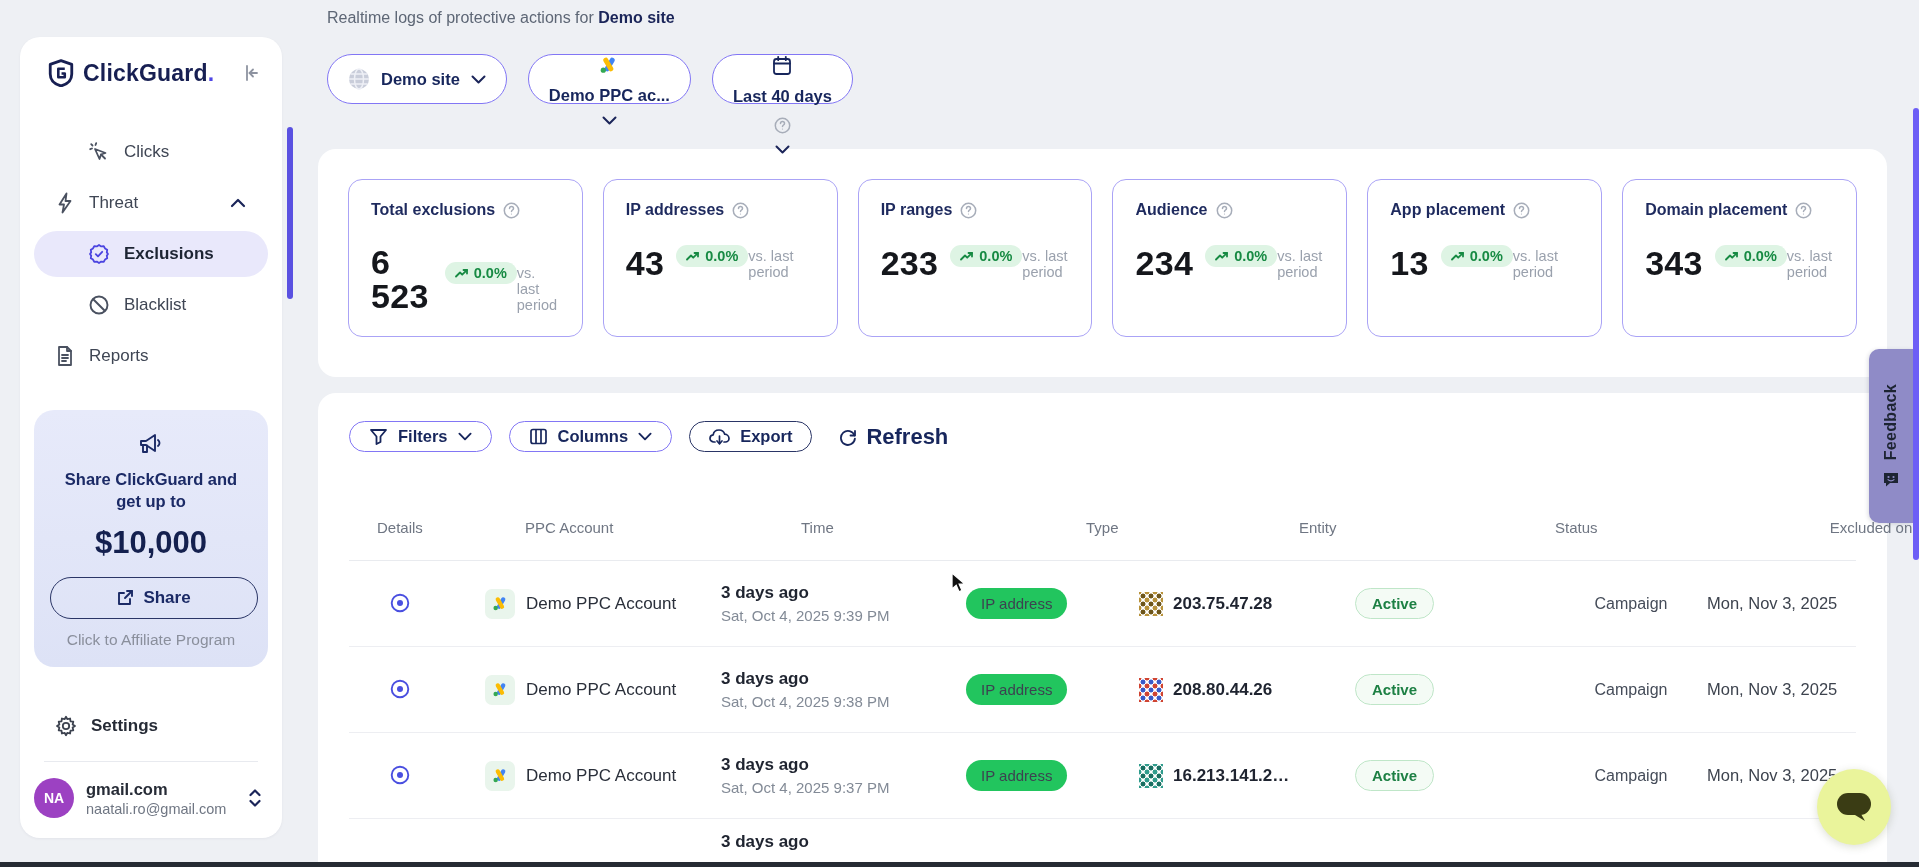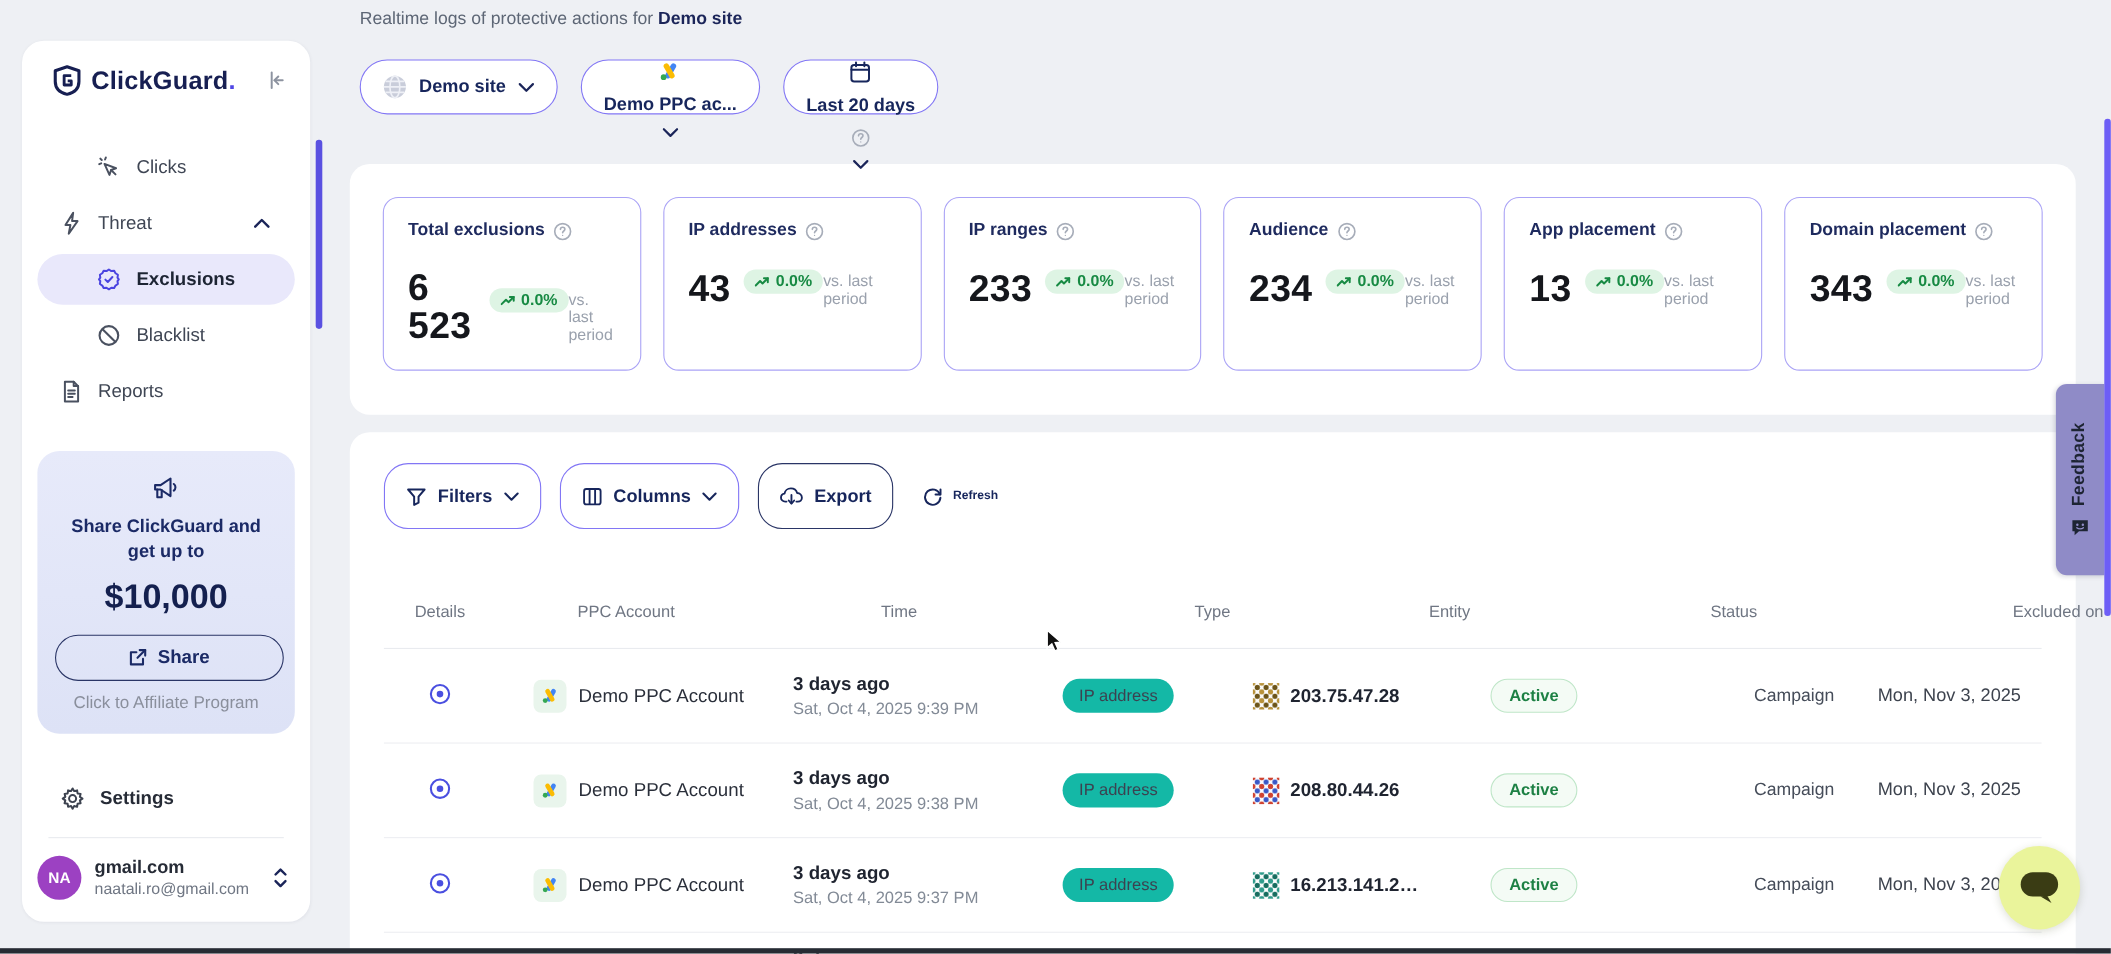--- a/index.html
+++ b/index.html
@@ -103,30 +103,30 @@
   .stat-right { display:flex; flex-direction:row; align-items:flex-start;justify-content:space-between; }
   .change-badge {
     display:flex; align-items:center; gap:5px; background:#def4e4; color:#178a43;
     border-radius:13px; padding:3px 10px; font-size:14.5px; font-weight:700;
   }
   .compare { font-size:14.5px; color:#9aa1ad; margin-top:3px; }
 
   .table-card { margin-top:16px; height:500px; padding:28px 31px; }
   .toolbar { display:flex; align-items:center; }
   .btn-pill {
-    height:60px; border:1.5px solid #8276f5; border-radius:22px; background:#fff;
+    height:31px; border:1.5px solid #8276f5; border-radius:22px; background:#fff;
     display:flex; align-items:center; gap:10px; padding:0 19px;
     font-size:16.5px; font-weight:600; color:#17265c; cursor:pointer;
     font-family:"Liberation Sans", sans-serif;
   }
   .btn-pill + .btn-pill { margin-left:17px; }
   .btn-export { margin-left:auto; border-color:#2a3566; }
   .btn-refresh {
     margin-left:27px; border:none; background:transparent; display:flex; align-items:center; gap:9px;
-    font-size:11px; font-weight:600; color:#17265c; cursor:pointer; font-family:"Liberation Sans", sans-serif;
+    font-size:22px; font-weight:600; color:#17265c; cursor:pointer; font-family:"Liberation Sans", sans-serif;
   }
 
   .tgrid {
     display:grid;
     grid-template-columns:136px 236px 245px 173px 216px 200px 152px 1fr;
     align-items:center;
   }
   .thead { margin-top:43px; height:66px; border-bottom:1px solid #e9ebef; color:#6f7683; font-size:15px;gap:40px; }
   .th-details { padding-left:28px; }
   .th-excluded { text-align:center; line-height:1.3; padding:0 28px; }
@@ -134,21 +134,21 @@
   .trow:last-child { border-bottom:none; }
   .trow.partial { height:86px; border-bottom:none; align-items:start; padding-top:13px; }
 
   .cell-details { padding-left:38px; }
   .eye-btn { background:none; border:none; cursor:pointer; color:#4a4fe0; padding:2px; }
   .cell-ppc { display:flex; align-items:center; gap:11px; font-size:17px; color:#2a2f3a; font-weight:500; }
   .ads-chip { width:30px; height:30px; border-radius:7px; background:#e9f5ec; display:flex; align-items:center; justify-content:center; }
   .time-rel { font-size:17px; font-weight:700; color:#1f2430; }
   .time-full { font-size:15px; color:#828a96; margin-top:4px; }
   .type-pill {
-    display:inline-block; background:#14b8a6; border-radius:17px; padding:7px 15px;
+    display:inline-block; background:#22c55e; border-radius:17px; padding:7px 15px;
     font-size:15px; color:#3c4250;
   }
   .cell-entity { display:flex; align-items:center; gap:10px; font-size:17px; font-weight:600; color:#1f2430; }
   .identicon {
     width:24px; height:24px; flex-shrink:0;
     background-image:
       radial-gradient(var(--c2) 2.1px, transparent 2.8px),
       radial-gradient(var(--c1) 2.1px, transparent 2.8px);
     background-size:8px 8px, 8px 8px;
     background-position:0 0, 4px 4px;
@@ -357,21 +357,21 @@
 
     <div class="pill date-pill">
       <span>
         <svg width="20" height="21" viewBox="0 0 20 21" fill="none" stroke="#17265c" stroke-width="1.8" stroke-linecap="round">
           <rect x="2" y="4" width="16" height="15" rx="2.5"></rect>
           <path d="M2 8.5 H18"></path>
             <path d="M6.2 1.8 V5.2"></path>
             <path d="M13.8 1.8 V5.2"></path>
         </svg>
       </span>
-      <span>Last 20 days</span>
+      <span>Last 40 days</span>
       <span class="qmark">
         <svg width="17" height="17" viewBox="0 0 17 17" fill="none" stroke="currentColor" stroke-width="1.5">
           <circle cx="8.5" cy="8.5" r="7.2"></circle>
           <path d="M6.5 6.5 C6.5 5.2 7.4 4.6 8.5 4.6 C9.6 4.6 10.5 5.3 10.5 6.4 C10.5 8 8.5 8 8.5 9.6" stroke-linecap="round"></path>
           <circle cx="8.5" cy="12" r="0.6" fill="currentColor" stroke="none"></circle>
         </svg>
       </span>
       <span class="chev">
         <svg width="15" height="9" viewBox="0 0 15 9" fill="none" stroke="currentColor" stroke-width="2" stroke-linecap="round" stroke-linejoin="round">
             <path d="M1.5 1.5 L7.5 7.5 L13.5 1.5"></path>

